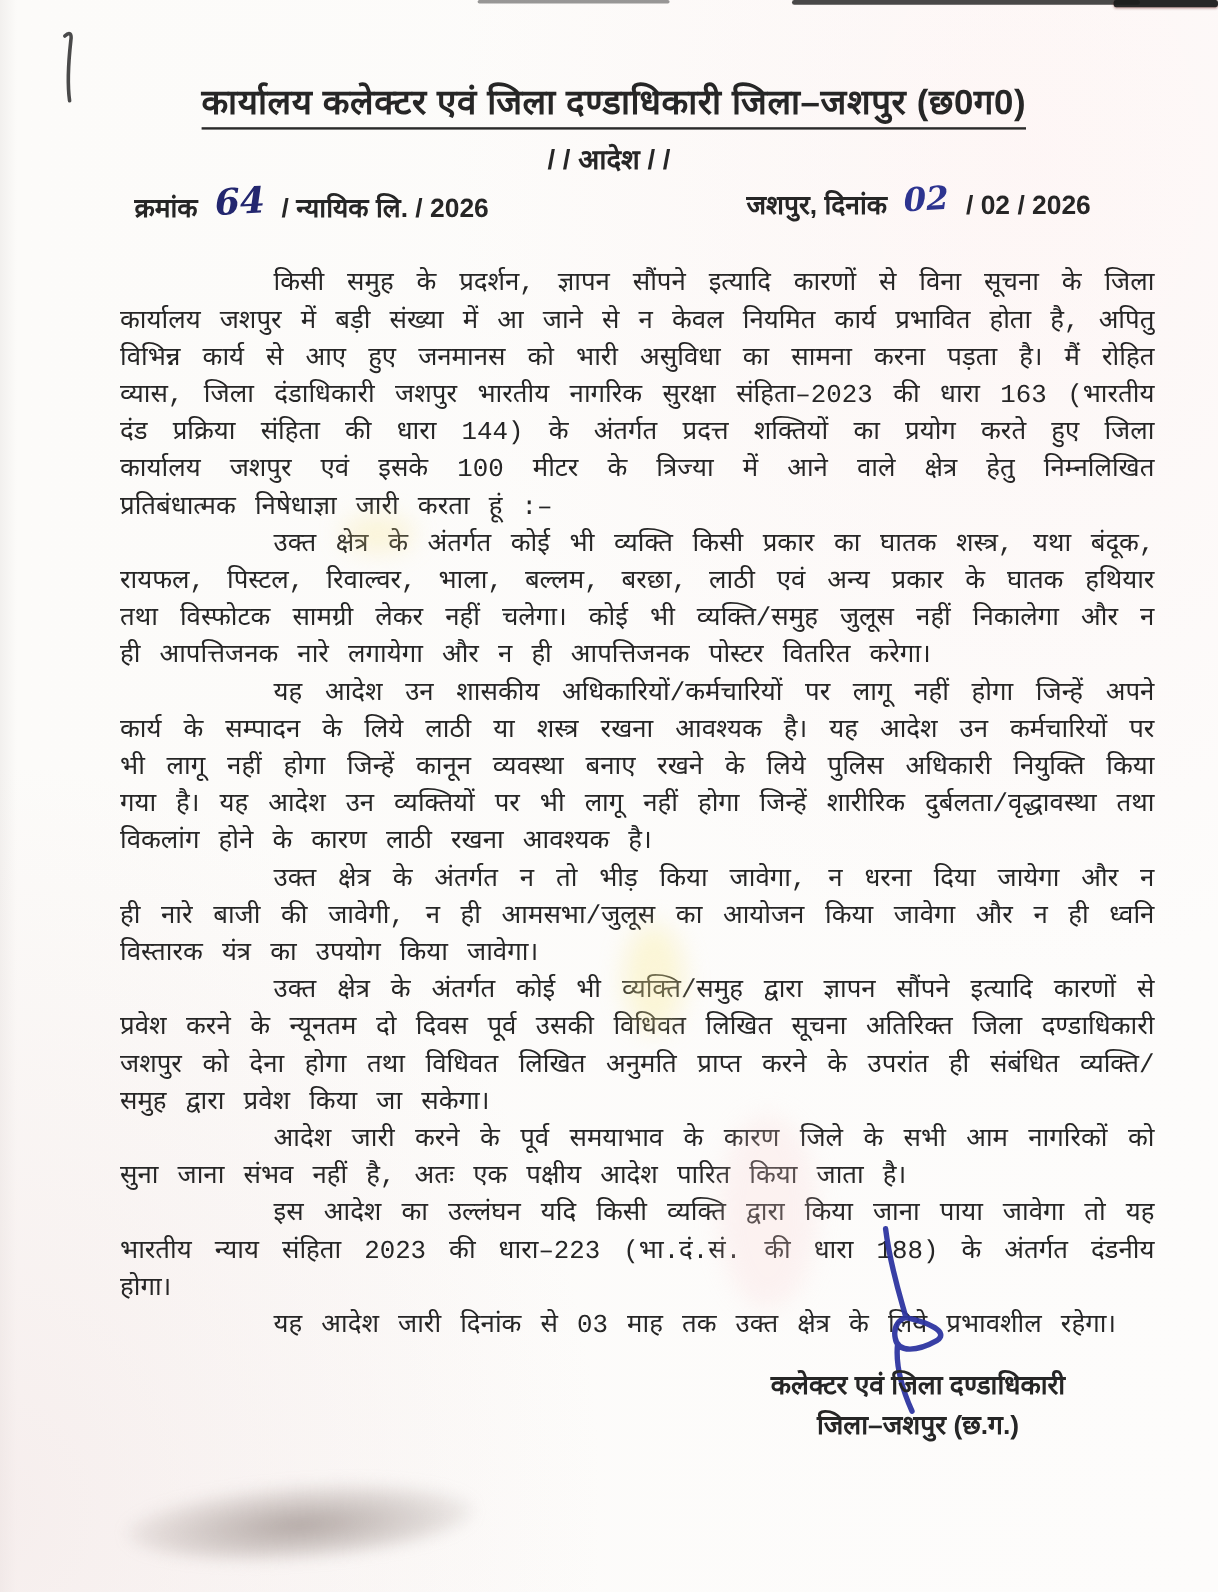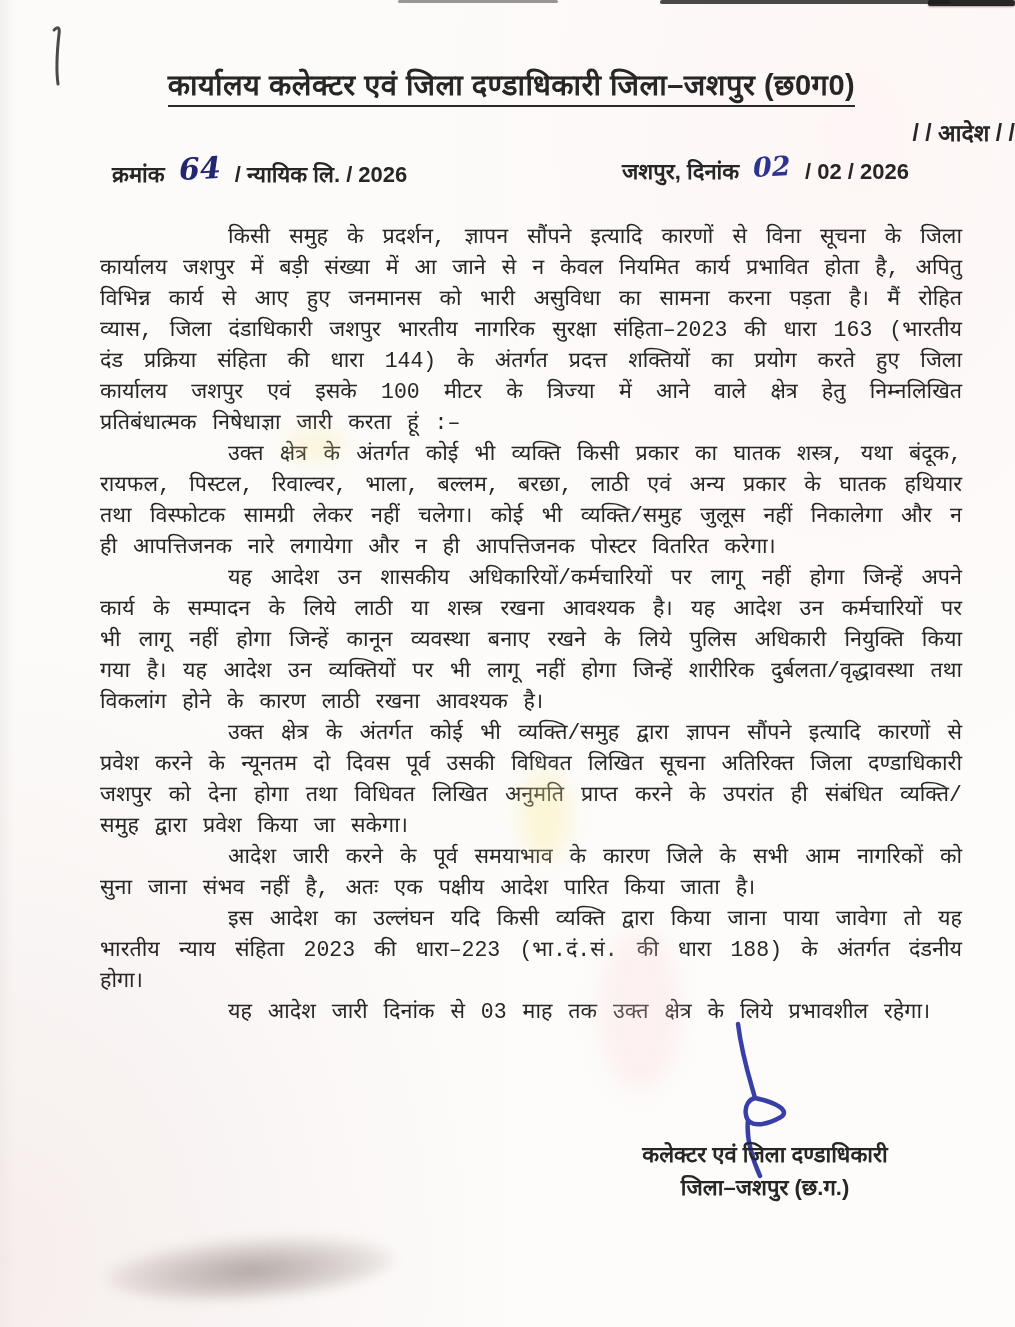--- a/index.html
+++ b/index.html
@@ -31,21 +31,21 @@
   .tint.p1{left:600px;top:930px;width:80px;height:160px;background:rgba(250,210,210,.25);}
 
   
   .title{
     position:absolute;top:64px;left:4px;width:100%;
     text-align:center;font-size:29px;font-weight:bold;letter-spacing:.5px;
   }
   .title .u{border-bottom:2px solid #2a2a2a;padding-bottom:4px;}
   .subtitle{
     position:absolute;top:116px;left:0;width:100%;
-    text-align:right;font-size:23px;font-weight:bold;
+    text-align:center;font-size:23px;font-weight:bold;
   }
   .refrow{position:absolute;top:148px;left:112px;right:50px;height:40px;font-size:22px;font-weight:bold;}
   .ref-left{position:absolute;left:0;top:6px;}
   .ref-right{position:absolute;left:510px;top:6px;}
   .hand{
     font-family:"DejaVu Serif",serif;font-style:italic;font-weight:bold;
     color:#23276f;font-size:30px;display:inline-block;transform:rotate(-3deg);
     padding:0 8px;position:relative;top:-3px;
   }
   .hand.blue{color:#2d3490;font-size:27px;}
@@ -99,20 +99,21 @@
       <span class="hand blue">02</span>
       <span>/ 02 / 2026</span>
     </div>
   </div>
 
 
   <div class="body">
     <p>किसी समुह के प्रदर्शन, ज्ञापन सौंपने इत्यादि कारणों से विना सूचना के जिला कार्यालय जशपुर में बड़ी संख्या में आ जाने से न केवल नियमित कार्य प्रभावित होता है, अपितु विभिन्न कार्य से आए हुए जनमानस को भारी असुविधा का सामना करना पड़ता है। मैं रोहित व्यास, जिला दंडाधिकारी जशपुर भारतीय नागरिक सुरक्षा संहिता–2023 की धारा 163 (भारतीय दंड प्रक्रिया संहिता की धारा 144) के अंतर्गत प्रदत्त शक्तियों का प्रयोग करते हुए जिला कार्यालय जशपुर एवं इसके 100 मीटर के त्रिज्या में आने वाले क्षेत्र हेतु निम्नलिखित प्रतिबंधात्मक निषेधाज्ञा जारी करता हूं :–</p>
     <p>उक्त क्षेत्र के अंतर्गत कोई भी व्यक्ति किसी प्रकार का घातक शस्त्र, यथा बंदूक, रायफल, पिस्टल, रिवाल्वर, भाला, बल्लम, बरछा, लाठी एवं अन्य प्रकार के घातक हथियार तथा विस्फोटक सामग्री लेकर नहीं चलेगा। कोई भी व्यक्ति/समुह जुलूस नहीं निकालेगा और न ही आपत्तिजनक नारे लगायेगा और न ही आपत्तिजनक पोस्टर वितरित करेगा।</p>
     <p>यह आदेश उन शासकीय अधिकारियों/कर्मचारियों पर लागू नहीं होगा जिन्हें अपने कार्य के सम्पादन के लिये लाठी या शस्त्र रखना आवश्यक है। यह आदेश उन कर्मचारियों पर भी लागू नहीं होगा जिन्हें कानून व्यवस्था बनाए रखने के लिये पुलिस अधिकारी नियुक्ति किया गया है। यह आदेश उन व्यक्तियों पर भी लागू नहीं होगा जिन्हें शारीरिक दुर्बलता/वृद्धावस्था तथा विकलांग होने के कारण लाठी रखना आवश्यक है।</p>
+    <p>उक्त क्षेत्र के अंतर्गत न तो भीड़ किया जावेगा, न धरना दिया जायेगा और न ही नारे बाजी की जावेगी, न ही आमसभा/जुलूस का आयोजन किया जावेगा और न ही ध्वनि विस्तारक यंत्र का उपयोग किया जावेगा।</p>
     <p>उक्त क्षेत्र के अंतर्गत कोई भी व्यक्ति/समुह द्वारा ज्ञापन सौंपने इत्यादि कारणों से प्रवेश करने के न्यूनतम दो दिवस पूर्व उसकी विधिवत लिखित सूचना अतिरिक्त जिला दण्डाधिकारी जशपुर को देना होगा तथा विधिवत लिखित अनुमति प्राप्त करने के उपरांत ही संबंधित व्यक्ति/समुह द्वारा प्रवेश किया जा सकेगा।</p>
     <p>आदेश जारी करने के पूर्व समयाभाव के कारण जिले के सभी आम नागरिकों को सुना जाना संभव नहीं है, अतः एक पक्षीय आदेश पारित किया जाता है।</p>
     <p>इस आदेश का उल्लंघन यदि किसी व्यक्ति द्वारा किया जाना पाया जावेगा तो यह भारतीय न्याय संहिता 2023 की धारा–223 (भा.दं.सं. की धारा 188) के अंतर्गत दंडनीय होगा।</p>
     <p>यह आदेश जारी दिनांक से 03 माह तक उक्त क्षेत्र के लिये प्रभावशील रहेगा।</p>
   </div>
 
   <svg class="sig-svg" width="140" height="190" viewBox="0 0 140 190">
     <path d="M 48 16
              C 52 48, 60 72, 65 90
              C 84 94, 101 102, 91 109

